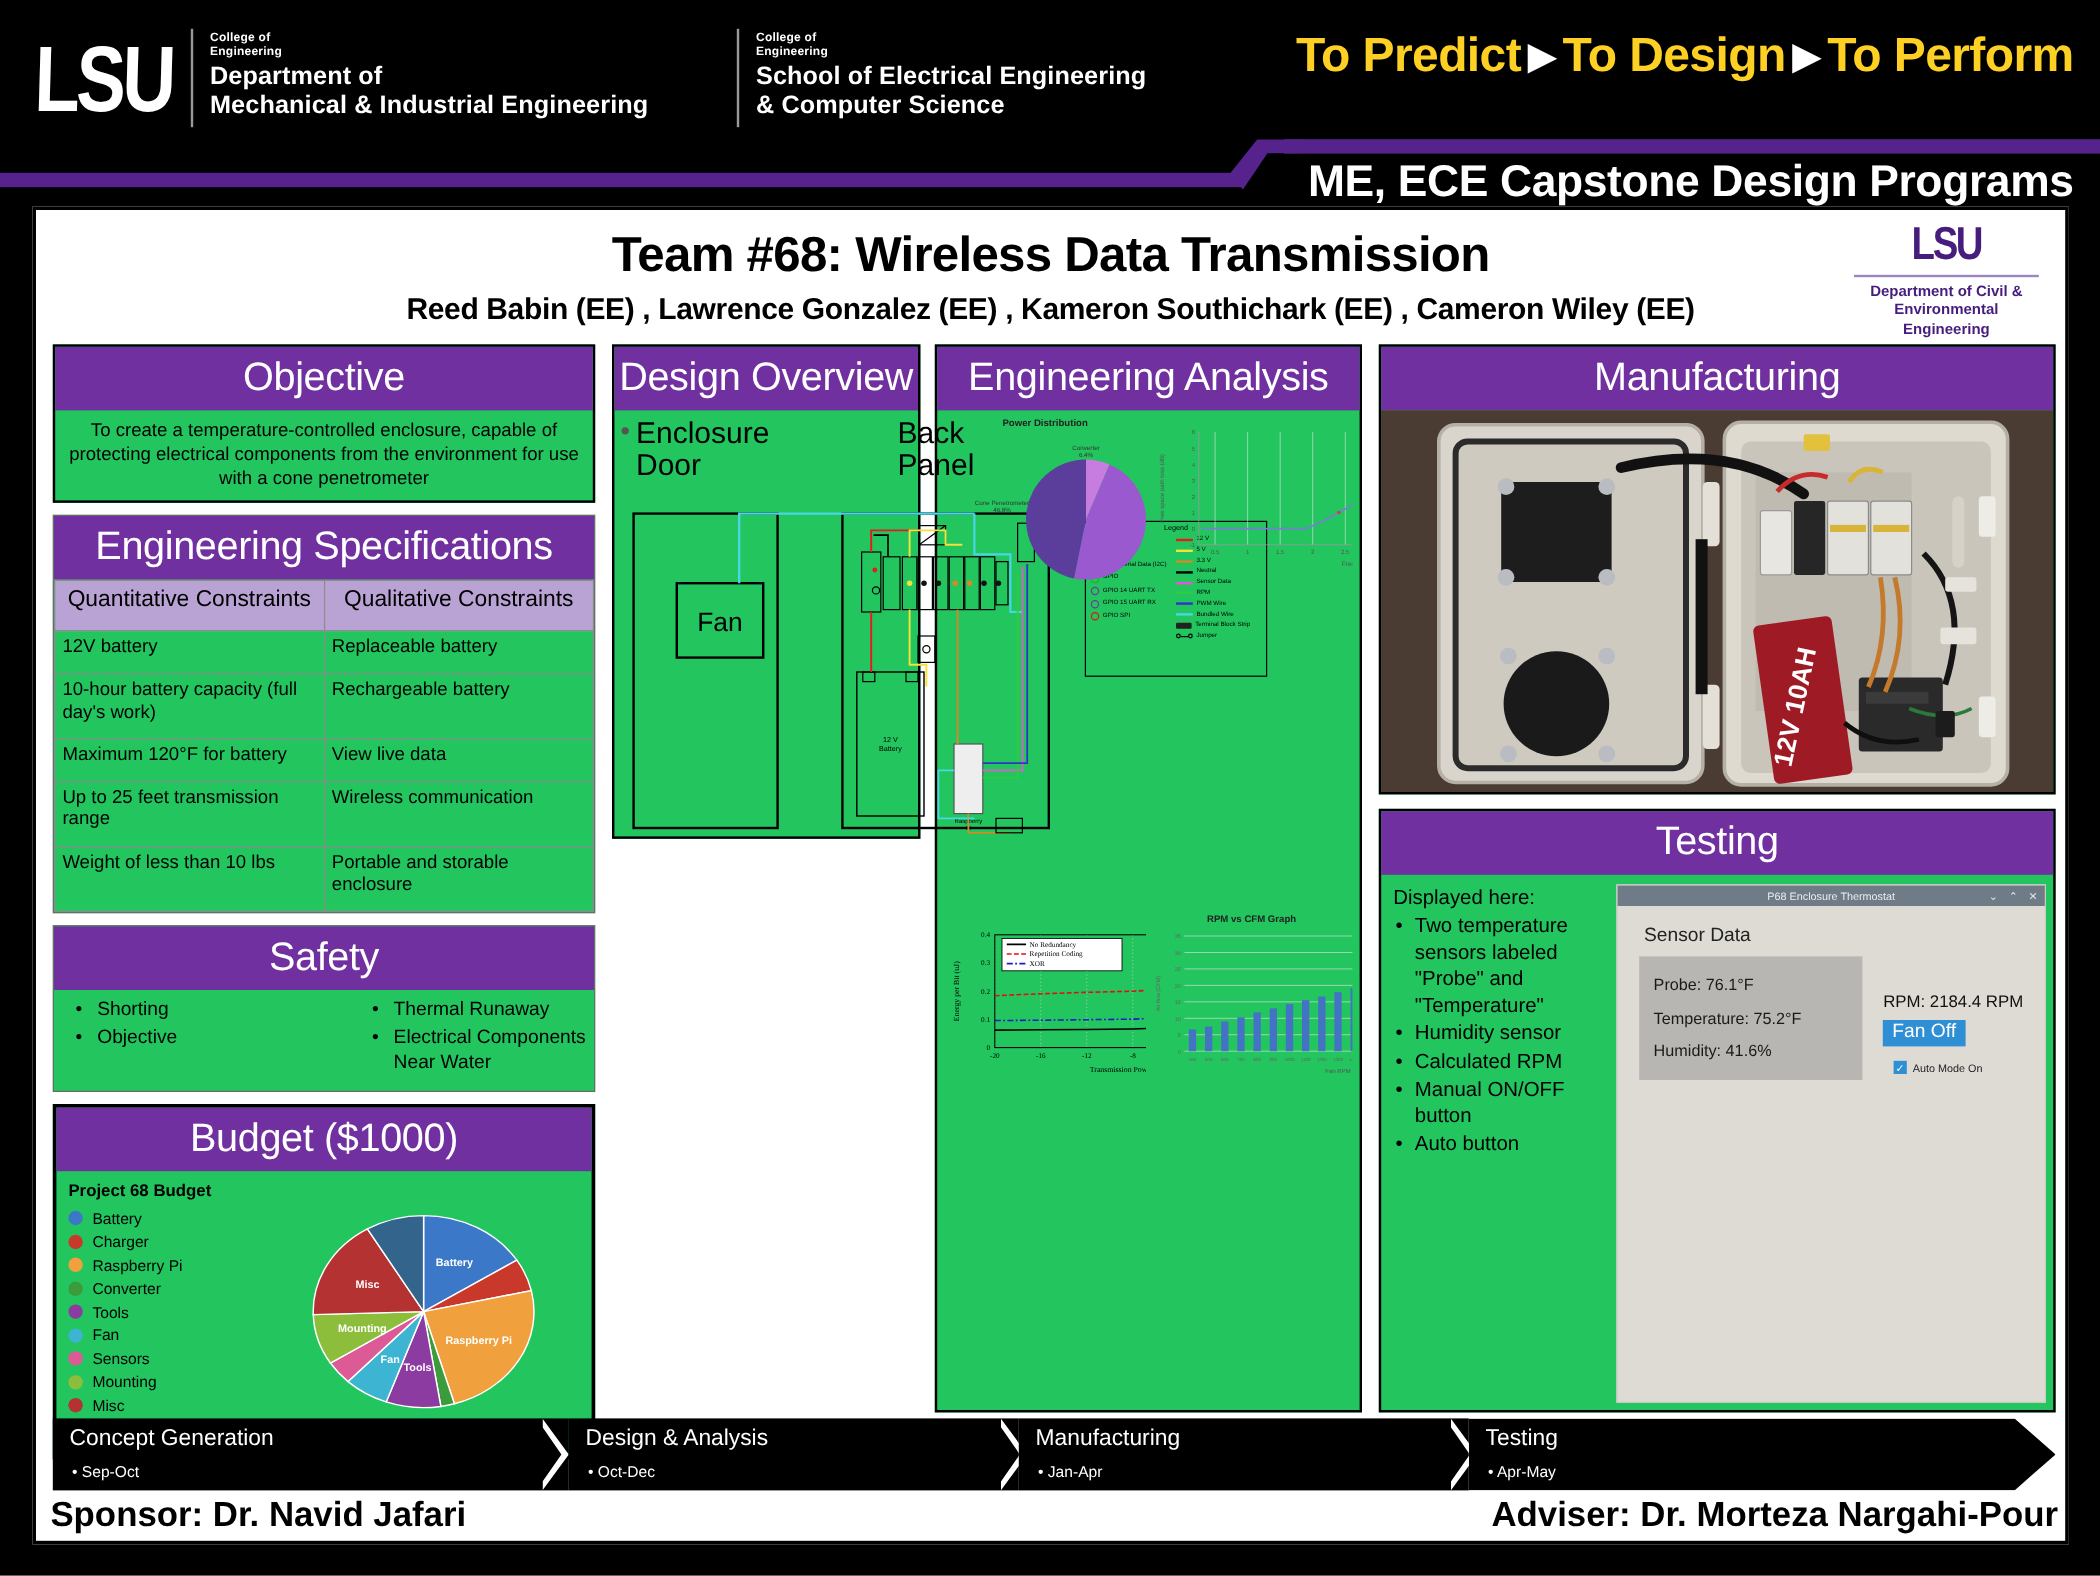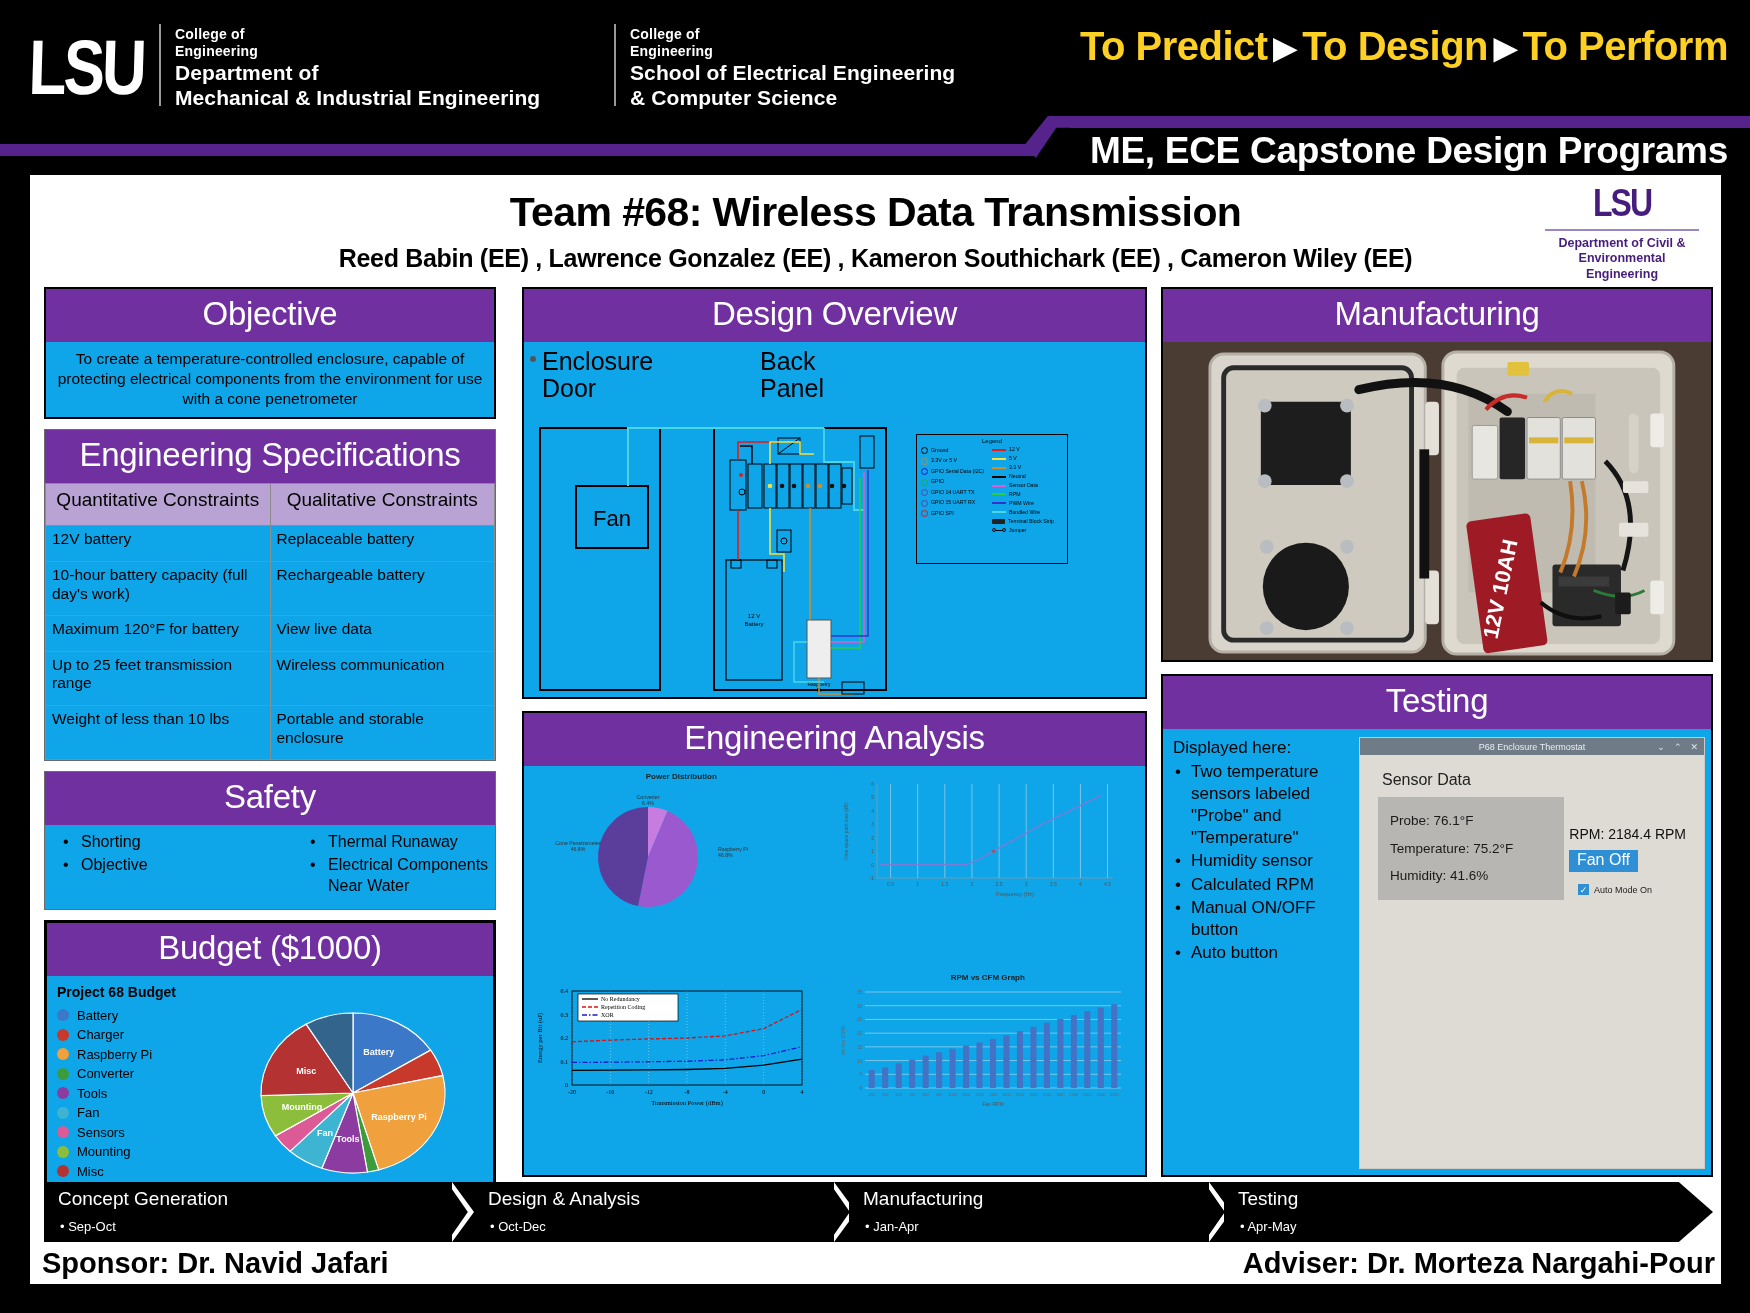--- a/index.html
+++ b/index.html
@@ -17,21 +17,21 @@
   .lsu-mark {
     font-family: "Liberation Sans", sans-serif;
     font-weight: bold; font-size: 62px; color: #fff;
     letter-spacing: -3px; line-height: 1;
     transform: scaleY(1.25) skewX(-2deg);
     transform-origin: left top;
     padding-top: 4px;
   }
   .lsu-div { width: 2px; background: #999; margin: 0 14px; align-self: stretch; height: 82px; }
   .dept-block { color: #fff; line-height: 1.18; padding-top: 2px; }
-  .dept-small { font-size: 14px; font-weight: bold; letter-spacing: .2px; }
+  .dept-small { font-size: 10px; font-weight: bold; letter-spacing: .2px; }
   .dept-large { font-size: 21px; font-weight: bold; letter-spacing: .1px; }
   .dept-block2 { margin-top: 2px; }
 
   .col2-wrap { position: absolute; left: 600px; top: 24px; display: flex; align-items: flex-start; }
 
   .tagline {
     position: absolute; right: 22px; top: 24px;
     font-size: 40px; font-weight: bold; color: #FDD023;
     letter-spacing: -.5px; white-space: nowrap;
   }
@@ -74,24 +74,24 @@
   }
   .civil-rule { height: 2px; background: #9b86c0; margin: 7px 6px 5px 6px; }
   .civil-txt { font-size: 12.5px; font-weight: bold; color: #461D7C; line-height: 1.22; }
 
   
   .grid {
     position: absolute; left: 0; top: 112px; width: 1697px; height: 890px;
     display: flex; padding: 0 14px; gap: 14px;
   }
   .colA { width: 452px; display: flex; flex-direction: column; gap: 10px; }
-  .colB { width: 625px; display: flex; flex-direction: column; gap: 12px; margin-left: 12px; }
+  .colB { width: 625px; display: flex; gap: 12px; }
   .colC { flex: 1; display: flex; flex-direction: column; gap: 12px; }
 
-  .panel { border: 2px solid #000; background: #0ea5e9; display: flex; flex-direction: column; }
+  .panel { border: 2px solid #000; background: #22c55e; display: flex; flex-direction: column; }
   .panel.thin { border: 1px solid #6b6b6b; }
   .phead {
     background: #7030A0; color: #fff; text-align: center;
     font-size: 33px; padding: 6px 4px 9px; letter-spacing: -.3px; font-weight: normal;
   }
 
   .obj-text { text-align: center; font-size: 15.5px; line-height: 1.28; padding: 7px 8px 9px; }
 
   
   table.spec { width: 100%; border-collapse: collapse; font-size: 15.5px; }

